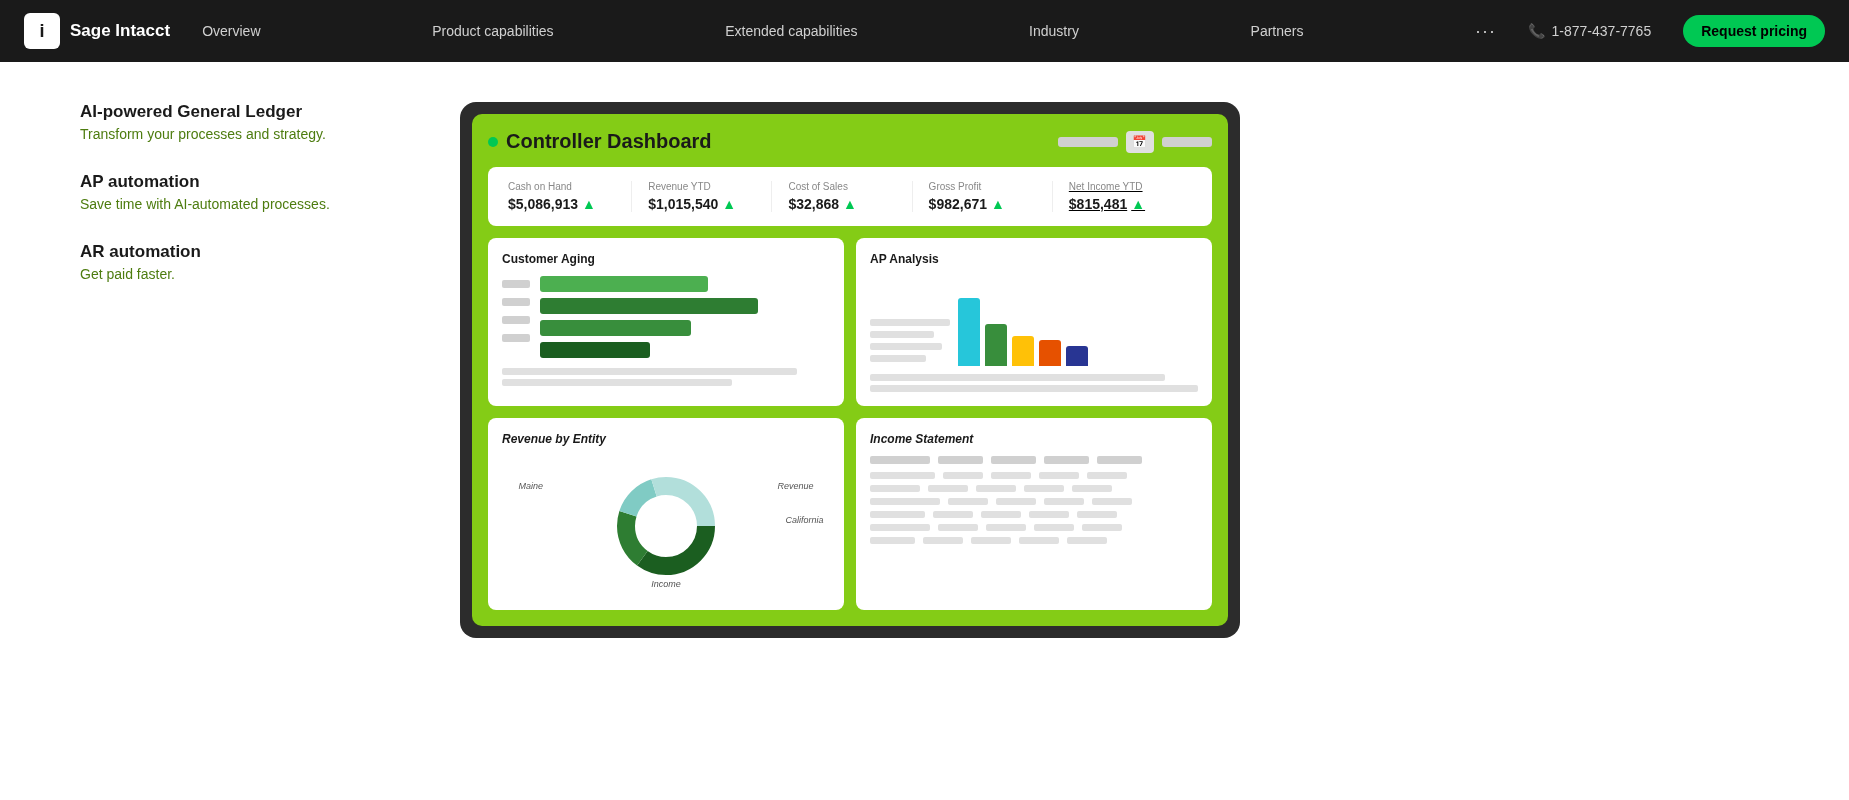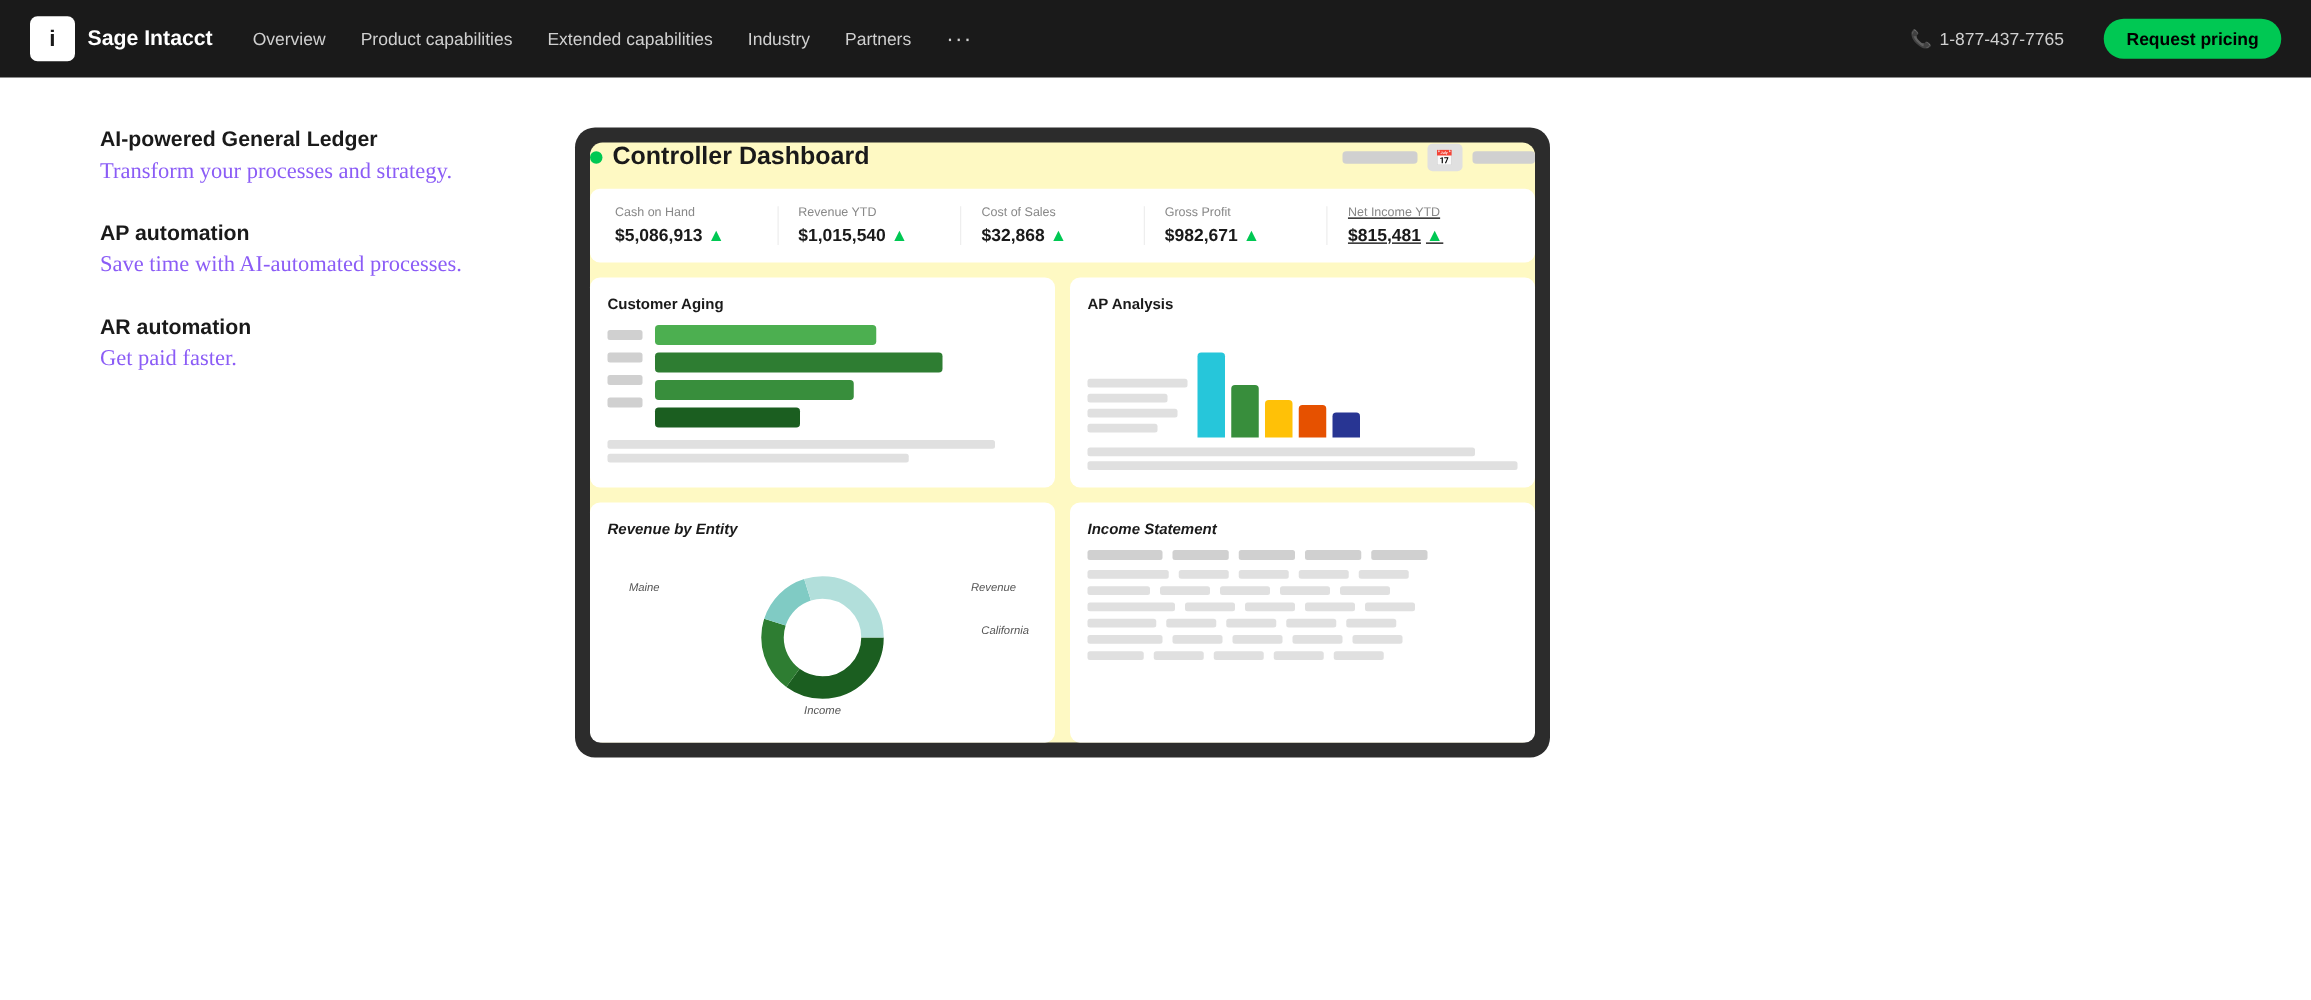--- a/index.html
+++ b/index.html
@@ -33,20 +33,21 @@
       align-items: center;
       justify-content: center;
       font-weight: 900;
       font-size: 18px;
     }
     .nav-links {
       display: flex;
       align-items: center;
       gap: 28px;
       flex: 1;
+      justify-content: space-between;
     }
     .nav-link {
       color: #d0d0d0;
       font-size: 14px;
       cursor: pointer;
       white-space: nowrap;
     }
     .nav-dots { color: #d0d0d0; font-size: 18px; letter-spacing: 1px; cursor: pointer; }
     .nav-phone {
       display: flex;
@@ -84,36 +85,36 @@
     .sidebar-item {
       margin-bottom: 30px;
     }
     .sidebar-title {
       font-size: 17px;
       font-weight: 700;
       color: #1a1a1a;
       margin-bottom: 4px;
     }
     .sidebar-desc {
-      font-size: 18px;
-      color: #8b5cf6;
-      font-family: Liberation Serif, serif;
+      font-size: 14px;
+      color: #4d7c0f;
     }
 
     
     .dashboard-panel {
       background: #2c2c2c;
       border-radius: 16px;
       padding: 12px;
       flex: 1;
       max-width: 780px;
     }
     .dashboard-inner {
-      background: #fef9c3;
+      background: #84cc16;
       border-radius: 10px;
+      padding: 16px;
     }
 
     
     .dash-header {
       display: flex;
       align-items: center;
       justify-content: space-between;
       margin-bottom: 14px;
     }
     .dash-title {

